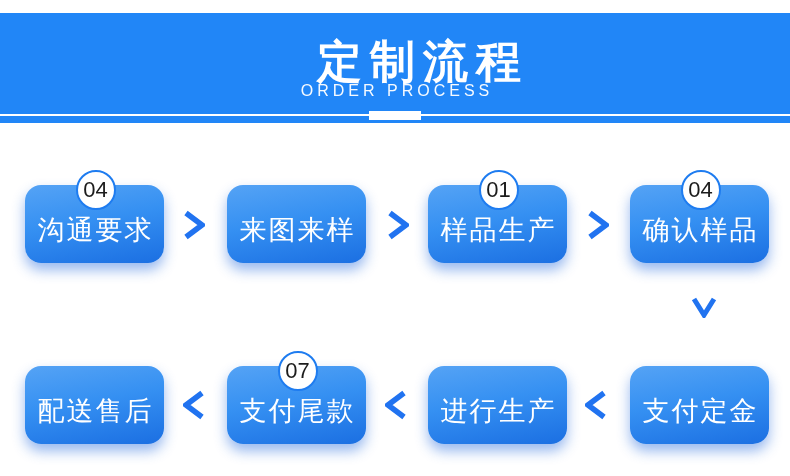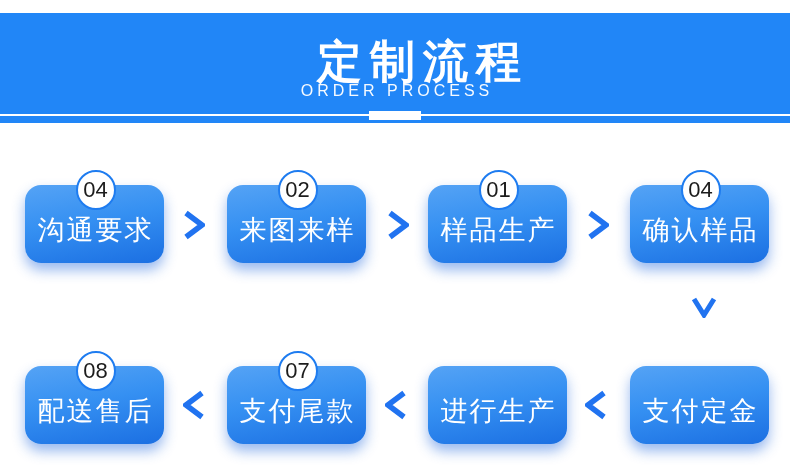--- a/index.html
+++ b/index.html
@@ -135,21 +135,20 @@
     <div class="step-box">
       <span class="step-label">沟通要求</span>
     </div>
     <div class="step-badge">04</div>
   </div>
 
   <div class="step p1">
     <div class="step-box">
       <span class="step-label">来图来样</span>
     </div>
-    <div class="step-badge">02</div>
   </div>
 
   <div class="step p2">
     <div class="step-box">
       <span class="step-label">样品生产</span>
     </div>
     <div class="step-badge">01</div>
   </div>
 
   <div class="step p3">
@@ -175,21 +174,20 @@
     <div class="step-box">
       <span class="step-label">支付尾款</span>
     </div>
     <div class="step-badge">07</div>
   </div>
 
   <div class="step p7">
     <div class="step-box">
       <span class="step-label">配送售后</span>
     </div>
-    <div class="step-badge">08</div>
   </div>
 
   <div class="chev cr1">
     <svg width="22" height="30" viewBox="0 0 22 30">
         <polyline points="3,3 19,15 3,27" fill="none" stroke="#2173F0" stroke-width="5.5"></polyline>
       </svg>
   </div>
   <div class="chev cr2">
     <svg width="22" height="30" viewBox="0 0 22 30">
         <polyline points="3,3 19,15 3,27" fill="none" stroke="#2173F0" stroke-width="5.5"></polyline>

